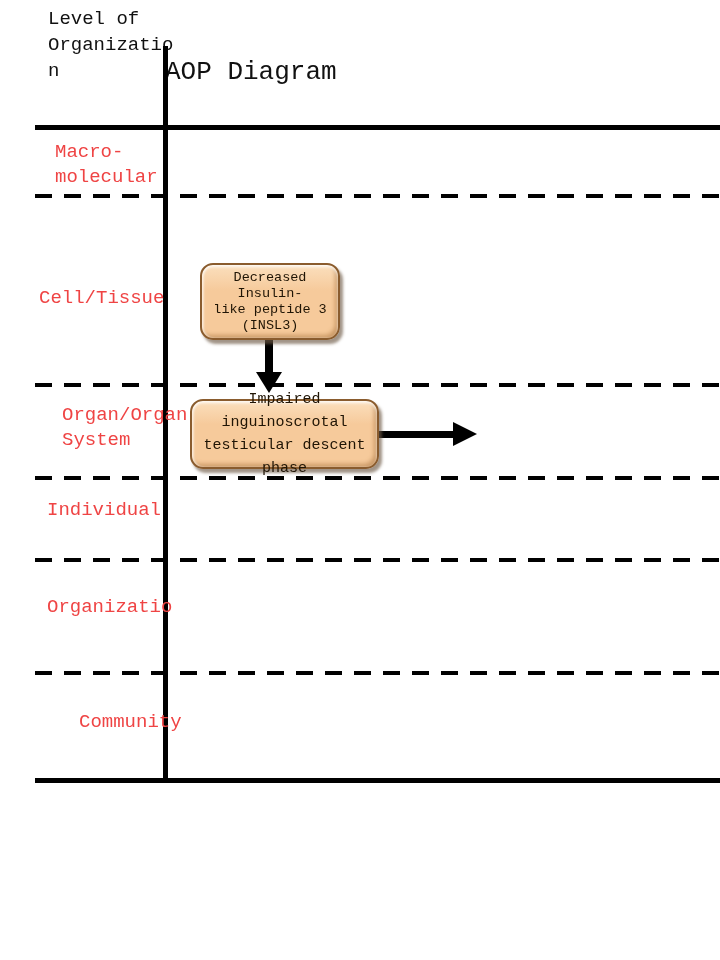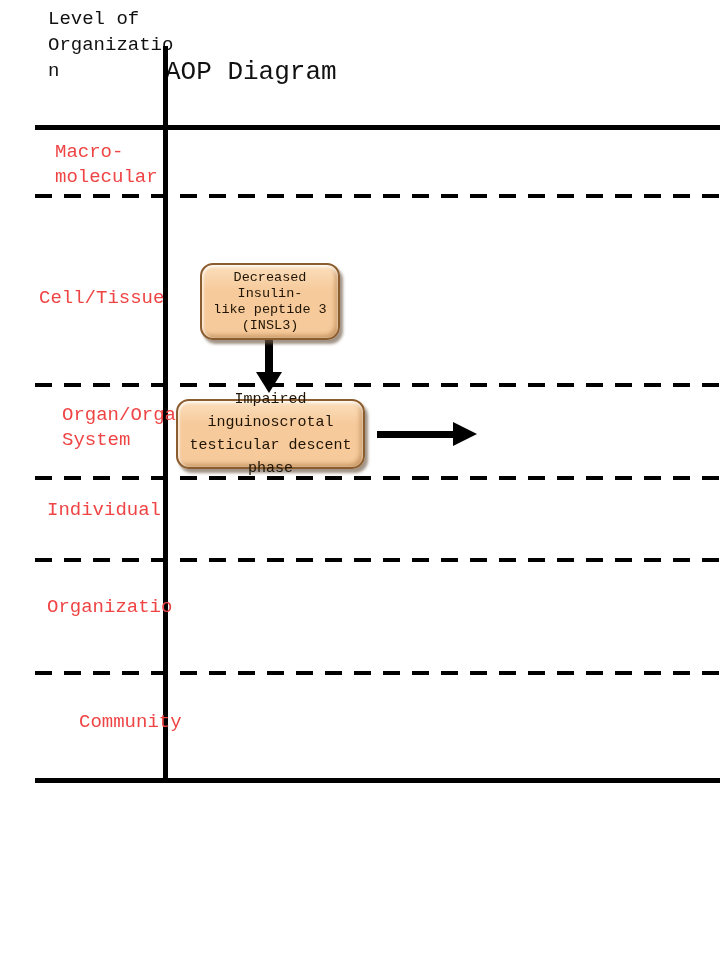--- a/index.html
+++ b/index.html
@@ -79,21 +79,21 @@
       inset -3px -3px 4px rgba(150, 95, 40, 0.45);
     display: flex;
     align-items: center;
     justify-content: center;
     text-align: center;
     white-space: pre-line;
     color: var(--node-text, #201505);
     cursor: pointer;
   }
   .n0 { left: 200px; top: 263px; width: 140px; height: 77px; font-size: 13.5px; line-height: 16px; }
-  .n1 { left: 176px; top: 399px; width: 189px; height: 70px; font-size: 15px;   line-height: 23px; }
+  .n1 { left: 190px; top: 399px; width: 189px; height: 70px; font-size: 15px;   line-height: 23px; }
   .n2 { left: 477px; top: 399px; width: 189px; height: 70px; font-size: 14px;   line-height: 22px; }
   .arrow-shaft-v {
     position: absolute;
     left: 265px; top: 339px;
     width: 8px; height: 35px;
     background: var(--line, #000);
   }
   .arrow-head-down {
     position: absolute;
     left: 256px; top: 372px;

